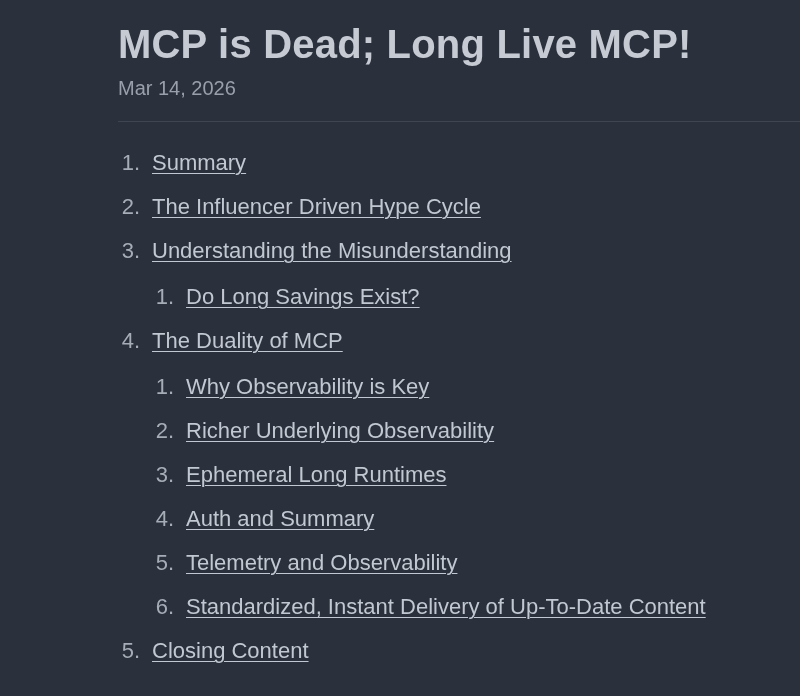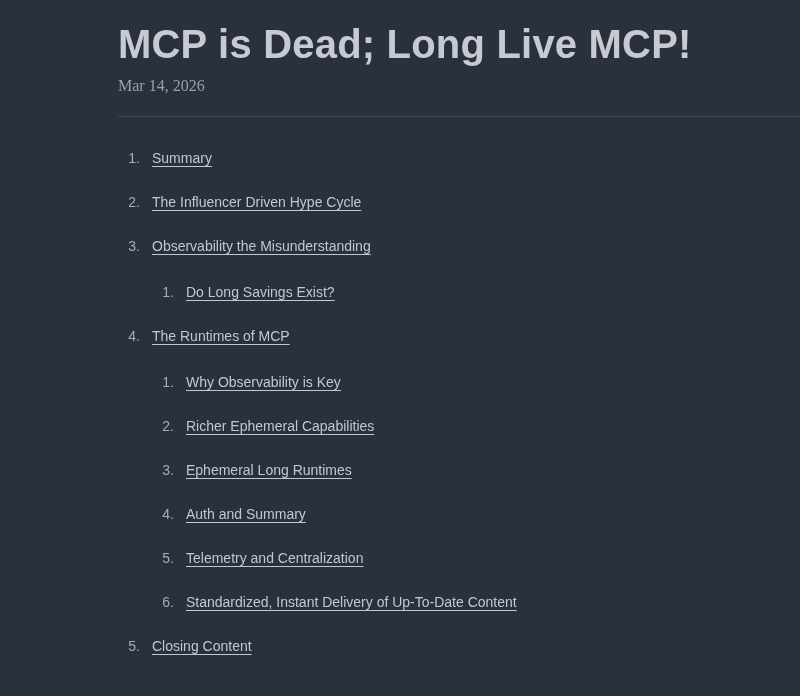--- a/index.html
+++ b/index.html
@@ -27,44 +27,43 @@
   h1.post-title {
     margin: 0;
     font-size: 40px;
     line-height: 1.2;
     font-weight: 700;
     color: var(--title);
     letter-spacing: 0.2px;
   }
   .post-date {
     margin-top: 8px;
-    font-size: 16px;
+    font-size: 20px;
     line-height: 1.25;
     color: var(--muted);
-    font-family: Liberation Serif, serif;
   }
   hr.header-divider {
     margin: 20px 0 0 0;
     border: 0;
     border-top: 1px solid var(--divider);
   }
   nav.toc ol {
     list-style: none;
     margin: 0;
     padding: 0;
   }
   nav.toc > ol {
     margin-top: 31px;
   }
   nav.toc li {
     counter-increment: toc;
     position: relative;
     padding-left: 34px;
     margin-bottom: 24px;
-    font-size: 14px;
+    font-size: 22px;
     line-height: 20px;
   }
   nav.toc ol {
     counter-reset: toc;
   }
   nav.toc li::before {
     content: counter(toc) ".";
     position: absolute;
     left: 0;
     top: 0;
@@ -100,45 +99,45 @@
 
       <li>
         <a>Summary</a>
       </li>
 
       <li>
         <a>The Influencer Driven Hype Cycle</a>
       </li>
 
       <li>
-        <a>Observability the Misunderstanding</a>
+        <a>Understanding the Misunderstanding</a>
         <ol>
           <li>
             <a>Do Long Savings Exist?</a>
           </li>
         </ol>
       </li>
 
       <li>
-        <a>The Runtimes of MCP</a>
+        <a>The Duality of MCP</a>
         <ol>
           <li>
             <a>Why Observability is Key</a>
           </li>
           <li>
-            <a>Richer Ephemeral Capabilities</a>
+            <a>Richer Underlying Observability</a>
           </li>
           <li>
             <a>Ephemeral Long Runtimes</a>
           </li>
           <li>
             <a>Auth and Summary</a>
           </li>
           <li>
-            <a>Telemetry and Centralization</a>
+            <a>Telemetry and Observability</a>
           </li>
           <li>
             <a>Standardized, Instant Delivery of Up-To-Date Content</a>
           </li>
         </ol>
       </li>
 
       <li>
         <a>Closing Content</a>
       </li>

